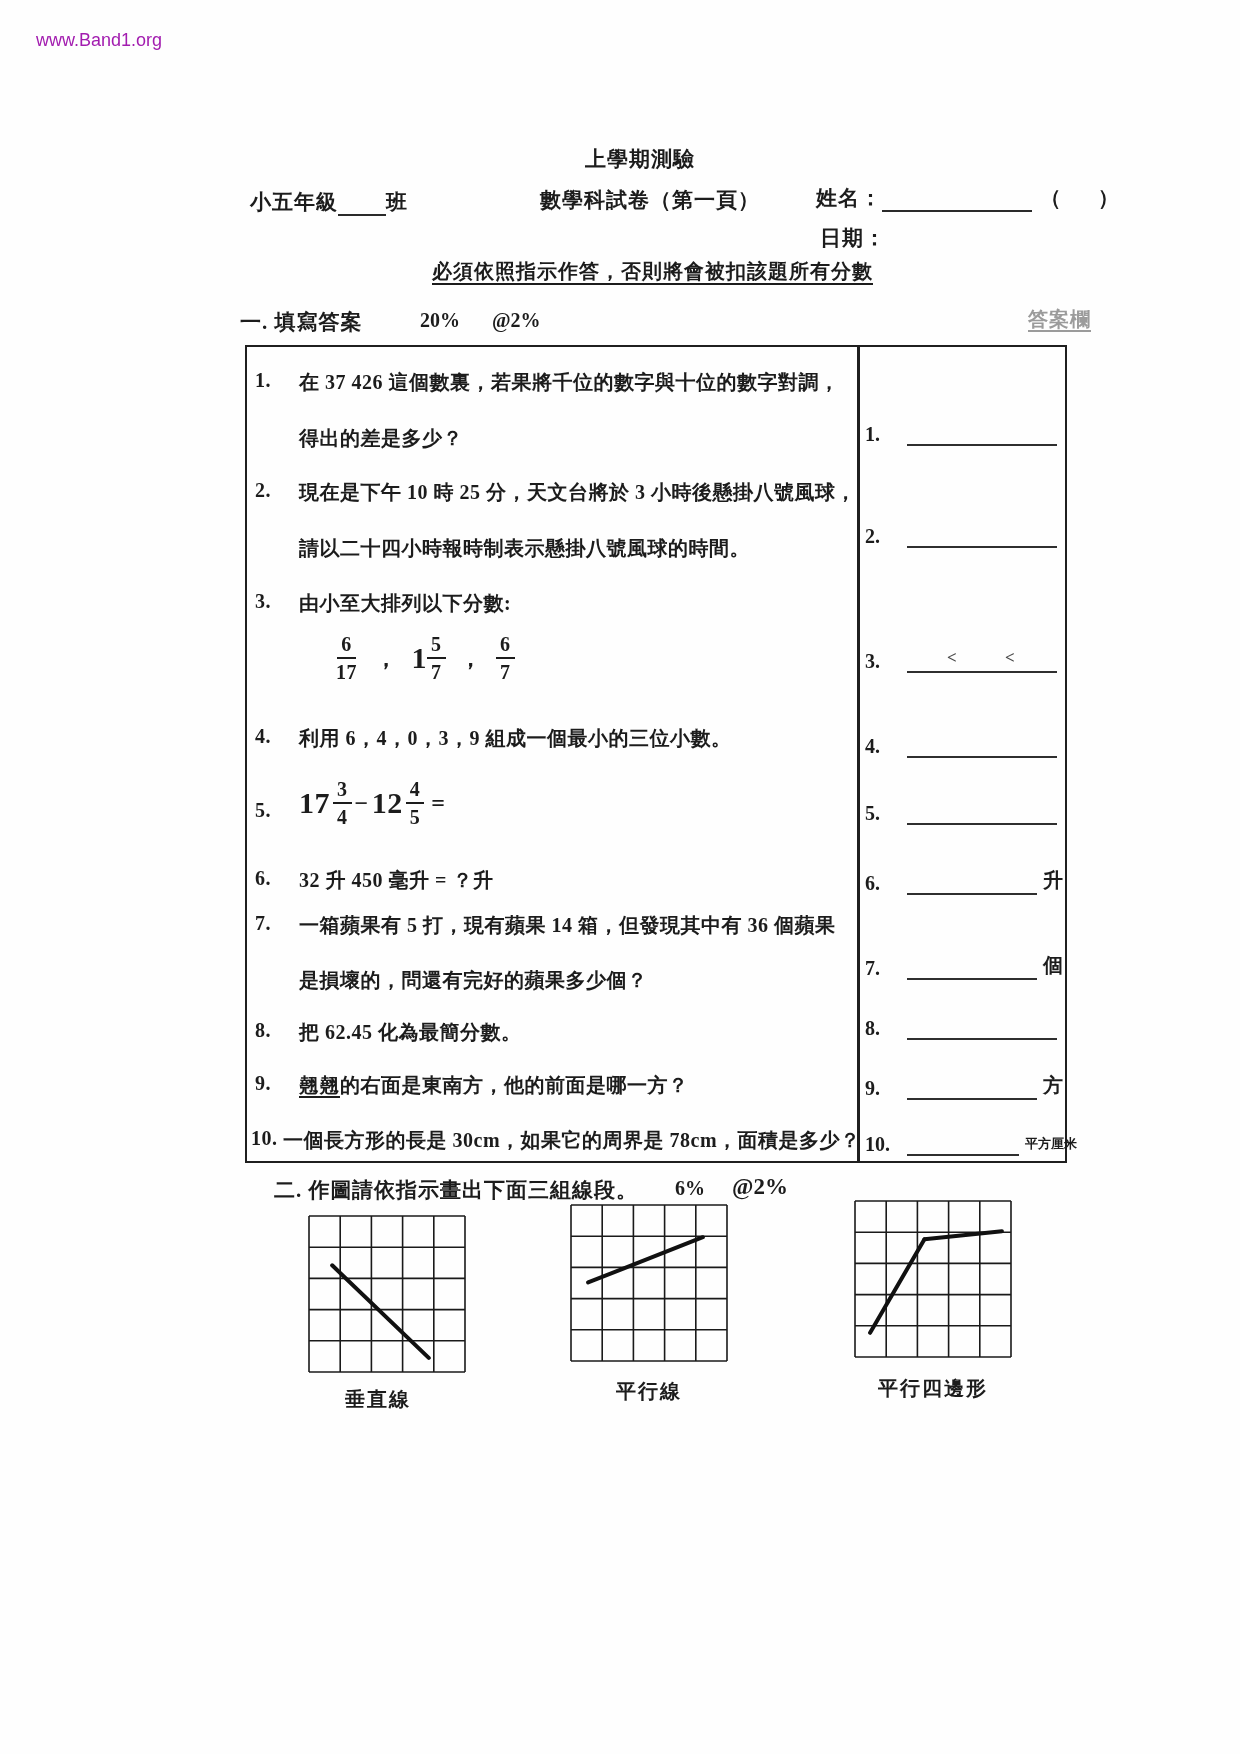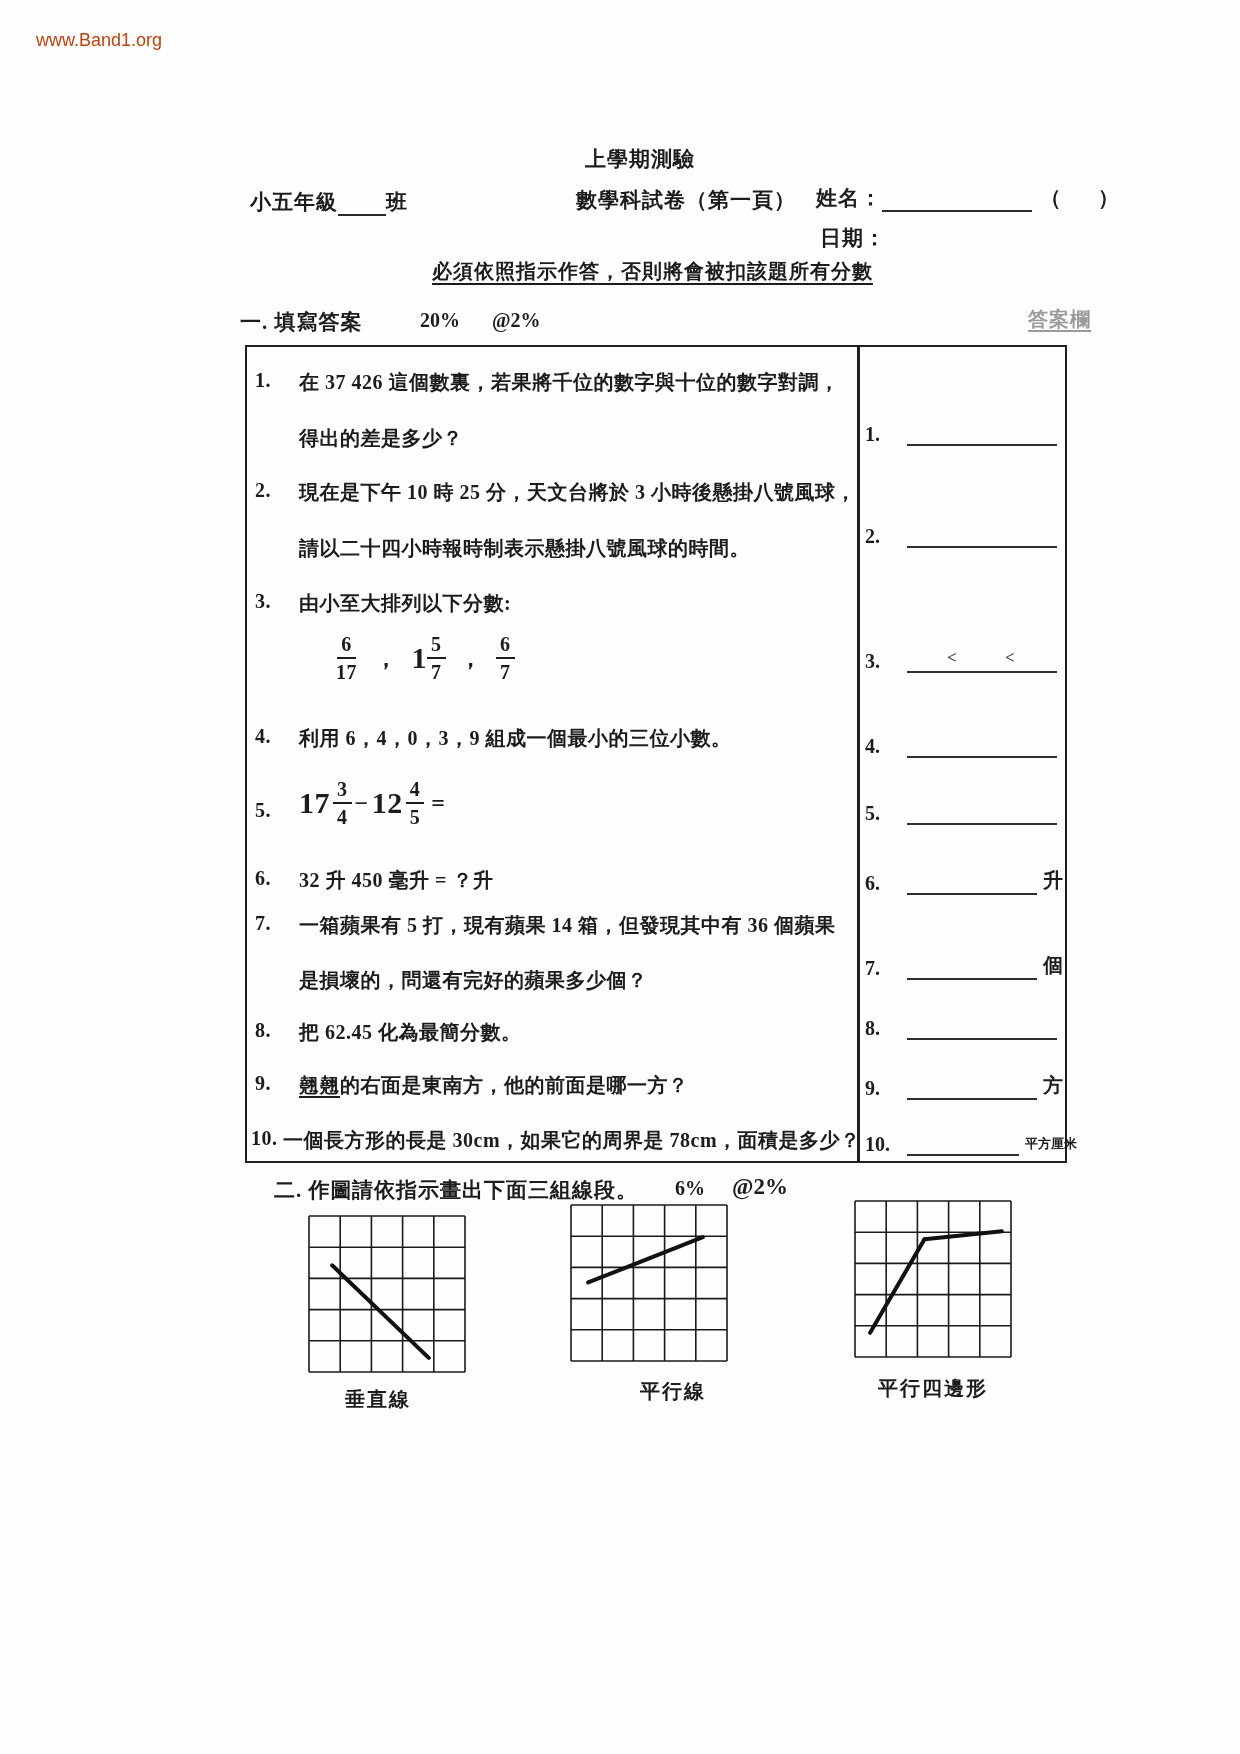--- a/index.html
+++ b/index.html
@@ -8,21 +8,21 @@
     position: relative;
     width: 1240px; height: 1754px;
     background: #fefefe;
     font-family: "Liberation Serif", "DejaVu Serif", serif;
     color: #1c1c1c;
     overflow: hidden;
   }
   .abs { position: absolute; }
   .watermark {
     font-family: "Liberation Sans", "DejaVu Sans", sans-serif;
-    font-size: 18px; color: #c2410c;
+    font-size: 18px; color: #a21caf;
   }
   .b { font-weight: 700; }
   .cjk { font-weight: 600; letter-spacing: 1px; }
   .title { font-size: 21px; }
   .uline-blank { display:inline-block; border-bottom: 2.2px solid #2a2a2a; height: 22px; vertical-align: bottom; }
   .instr {
     font-size: 20px; font-weight: 700; letter-spacing: 1px;
     text-decoration: underline; text-underline-offset: 5px; text-decoration-thickness: 2px;
   }
   .anslabel {
@@ -65,21 +65,21 @@
 <div class="page">
 
   <div class="abs watermark" style="left:36px; top:30px;">www.Band1.org</div>
 
   <div class="abs cjk title b" style="left:585px; top:145px;">上學期測驗</div>
 
   <div class="abs cjk title" style="left:230px; top:188px;margin-left:20px;">
     <span>小五年級</span><span class="uline-blank" style="width:48px;"></span><span>班</span>
   </div>
 
-  <div class="abs cjk title b" style="left:576px; top:186px;">數學科試卷（第一頁）</div>
+  <div class="abs cjk title b" style="left:540px; top:186px;">數學科試卷（第一頁）</div>
 
   <div class="abs cjk title" style="left:816px; top:184px;">
     <span class="b">姓名：</span><span class="uline-blank" style="width:150px;"></span><span class="b" style="margin-left:8px;">（</span><span class="b" style="margin-left:36px;">）</span>
   </div>
 
   <div class="abs cjk title b" style="left:820px; top:224px;">日期：</div>
 
   <div class="abs instr" style="left:432px; top:258px;">必須依照指示作答，否則將會被扣該題所有分數</div>
 
   <div class="abs cjk title b" style="left:240px; top:308px;">一. 填寫答案</div>
@@ -284,16 +284,16 @@
         <line x1="125" y1="1" x2="125" y2="156" stroke="#1a1a1a" stroke-width="1.6"></line>
         <line x1="1" y1="125" x2="156" y2="125" stroke="#1a1a1a" stroke-width="1.6"></line>
         <line x1="156" y1="1" x2="156" y2="156" stroke="#1a1a1a" stroke-width="1.6"></line>
         <line x1="1" y1="156" x2="156" y2="156" stroke="#1a1a1a" stroke-width="1.6"></line>
         <line x1="16" y1="132" x2="70" y2="39" stroke="#111" stroke-width="4" stroke-linecap="round"></line>
         <line x1="70" y1="39" x2="147" y2="31" stroke="#111" stroke-width="4" stroke-linecap="round"></line>
       </svg>
   </div>
 
   <div class="caption" style="left:345px; top:1386px;">垂直線</div>
-  <div class="caption" style="left:640px; top:1378px;">平行線</div>
+  <div class="caption" style="left:616px; top:1378px;">平行線</div>
   <div class="caption" style="left:878px; top:1375px;">平行四邊形</div>
 
 </div>
 
 </body></html>

